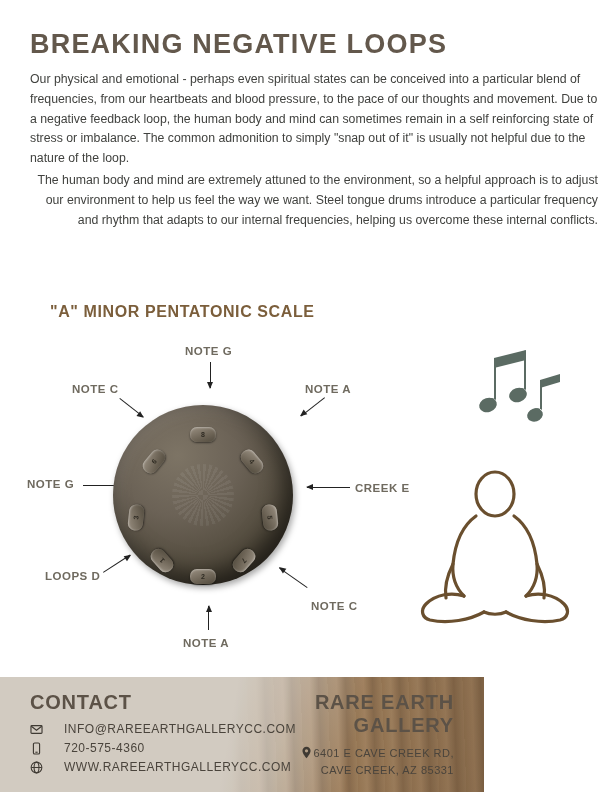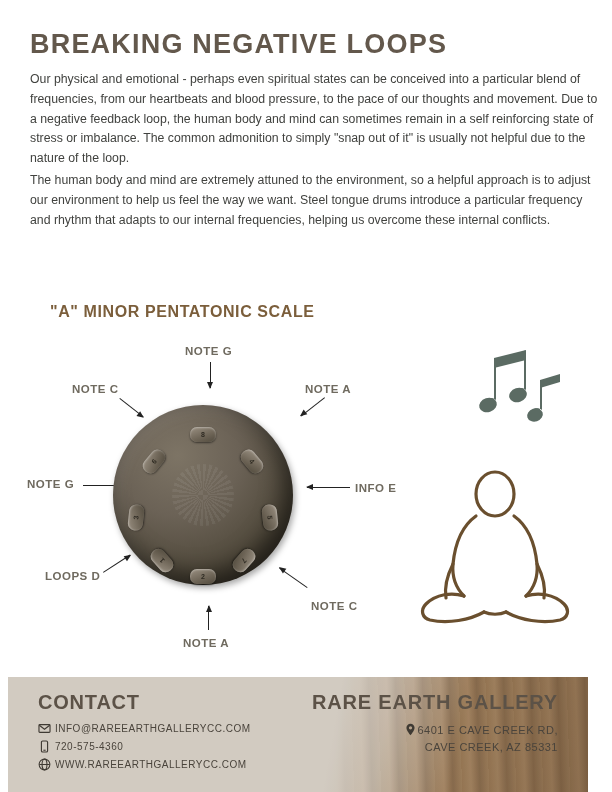--- a/index.html
+++ b/index.html
@@ -35,20 +35,21 @@
     line-height: 1.1;
   }
   .para {
     font-size: 12.3px;
     line-height: 1.62;
     color: #41423f;
     margin: 10px 0 0 0;
   }
   .para + .para {
     margin-top: 2px;
+    text-align: right;
   }
 
   
   .scale-title {
     position: absolute;
     left: 50px;
     top: 303px;
     font-size: 16px;
     font-weight: bold;
     letter-spacing: 0.6px;
@@ -155,25 +156,24 @@
     width: 190px;
     height: 180px;
     color: #6a4f2e;
   }
 
   
   .footer {
     position: absolute;
     left: 0;
     bottom: 0;
-    width: 580px;
+    width: 484px;
     height: 115px;
     background: #cfc9c0;
     overflow: hidden;
-    margin-left: 8px;
   }
   .footer-photo {
     position: absolute;
     right: 0;
     top: 0;
     width: 612px;
     height: 115px;
     background:
       linear-gradient(100deg, #d3ccc2 0%, #d3ccc2 58%, rgba(211,204,194,.75) 66%, rgba(150,120,86,.55) 78%, rgba(120,92,62,.65) 100%),
       repeating-linear-gradient(88deg, #8d6a45 0px, #a98560 9px, #6d4f33 18px, #9c7a55 27px);
@@ -193,22 +193,22 @@
     letter-spacing: 0.8px;
     color: #5c5247;
     margin: 0 0 8px 0;
   }
   .gallery-title {
     text-align: right;
   }
   .contact-row {
     display: flex;
     align-items: center;
-    gap: 4px;
-    font-size: 10px;
+    gap: 21px;
+    font-size: 12px;
     letter-spacing: .5px;
     color: #4a443c;
     margin-bottom: 5px;
   }
   .gallery-col {
     text-align: right;
   }
   .gallery-row {
     display: flex;
     align-items: flex-start;
@@ -239,21 +239,21 @@
   </div>
 
   <div class="scale-title">"A" MINOR PENTATONIC SCALE</div>
 
   <div class="diagram">
 
     <div class="label" style="left:185px; top:15px;">NOTE G</div>
     <div class="label" style="left:72px; top:53px;">NOTE C</div>
     <div class="label" style="left:305px; top:53px;">NOTE A</div>
     <div class="label" style="left:27px; top:148px;">NOTE G</div>
-    <div class="label" style="left:355px; top:152px;">INFO E</div>
+    <div class="label" style="left:355px; top:152px;">CREEK E</div>
     <div class="label" style="left:45px; top:240px;">LOOPS D</div>
     <div class="label" style="left:311px; top:270px;">NOTE C</div>
     <div class="label" style="left:183px; top:307px;">NOTE A</div>
 
     <div class="arrow" style="left:211px; top:32px; width:26px; transform:rotate(90deg);"></div>
     <div class="arrow" style="left:120px; top:68px; width:30px; transform:rotate(38deg);"></div>
     <div class="arrow" style="left:325px; top:68px; width:30px; transform:rotate(142deg);"></div>
     <div class="arrow" style="left:83px; top:155px; width:40px; transform:rotate(0deg);"></div>
     <div class="arrow" style="left:350px; top:158px; width:43px; transform:rotate(180deg);"></div>
     <div class="arrow" style="left:103px; top:242px; width:32px; transform:rotate(-33deg);"></div>

